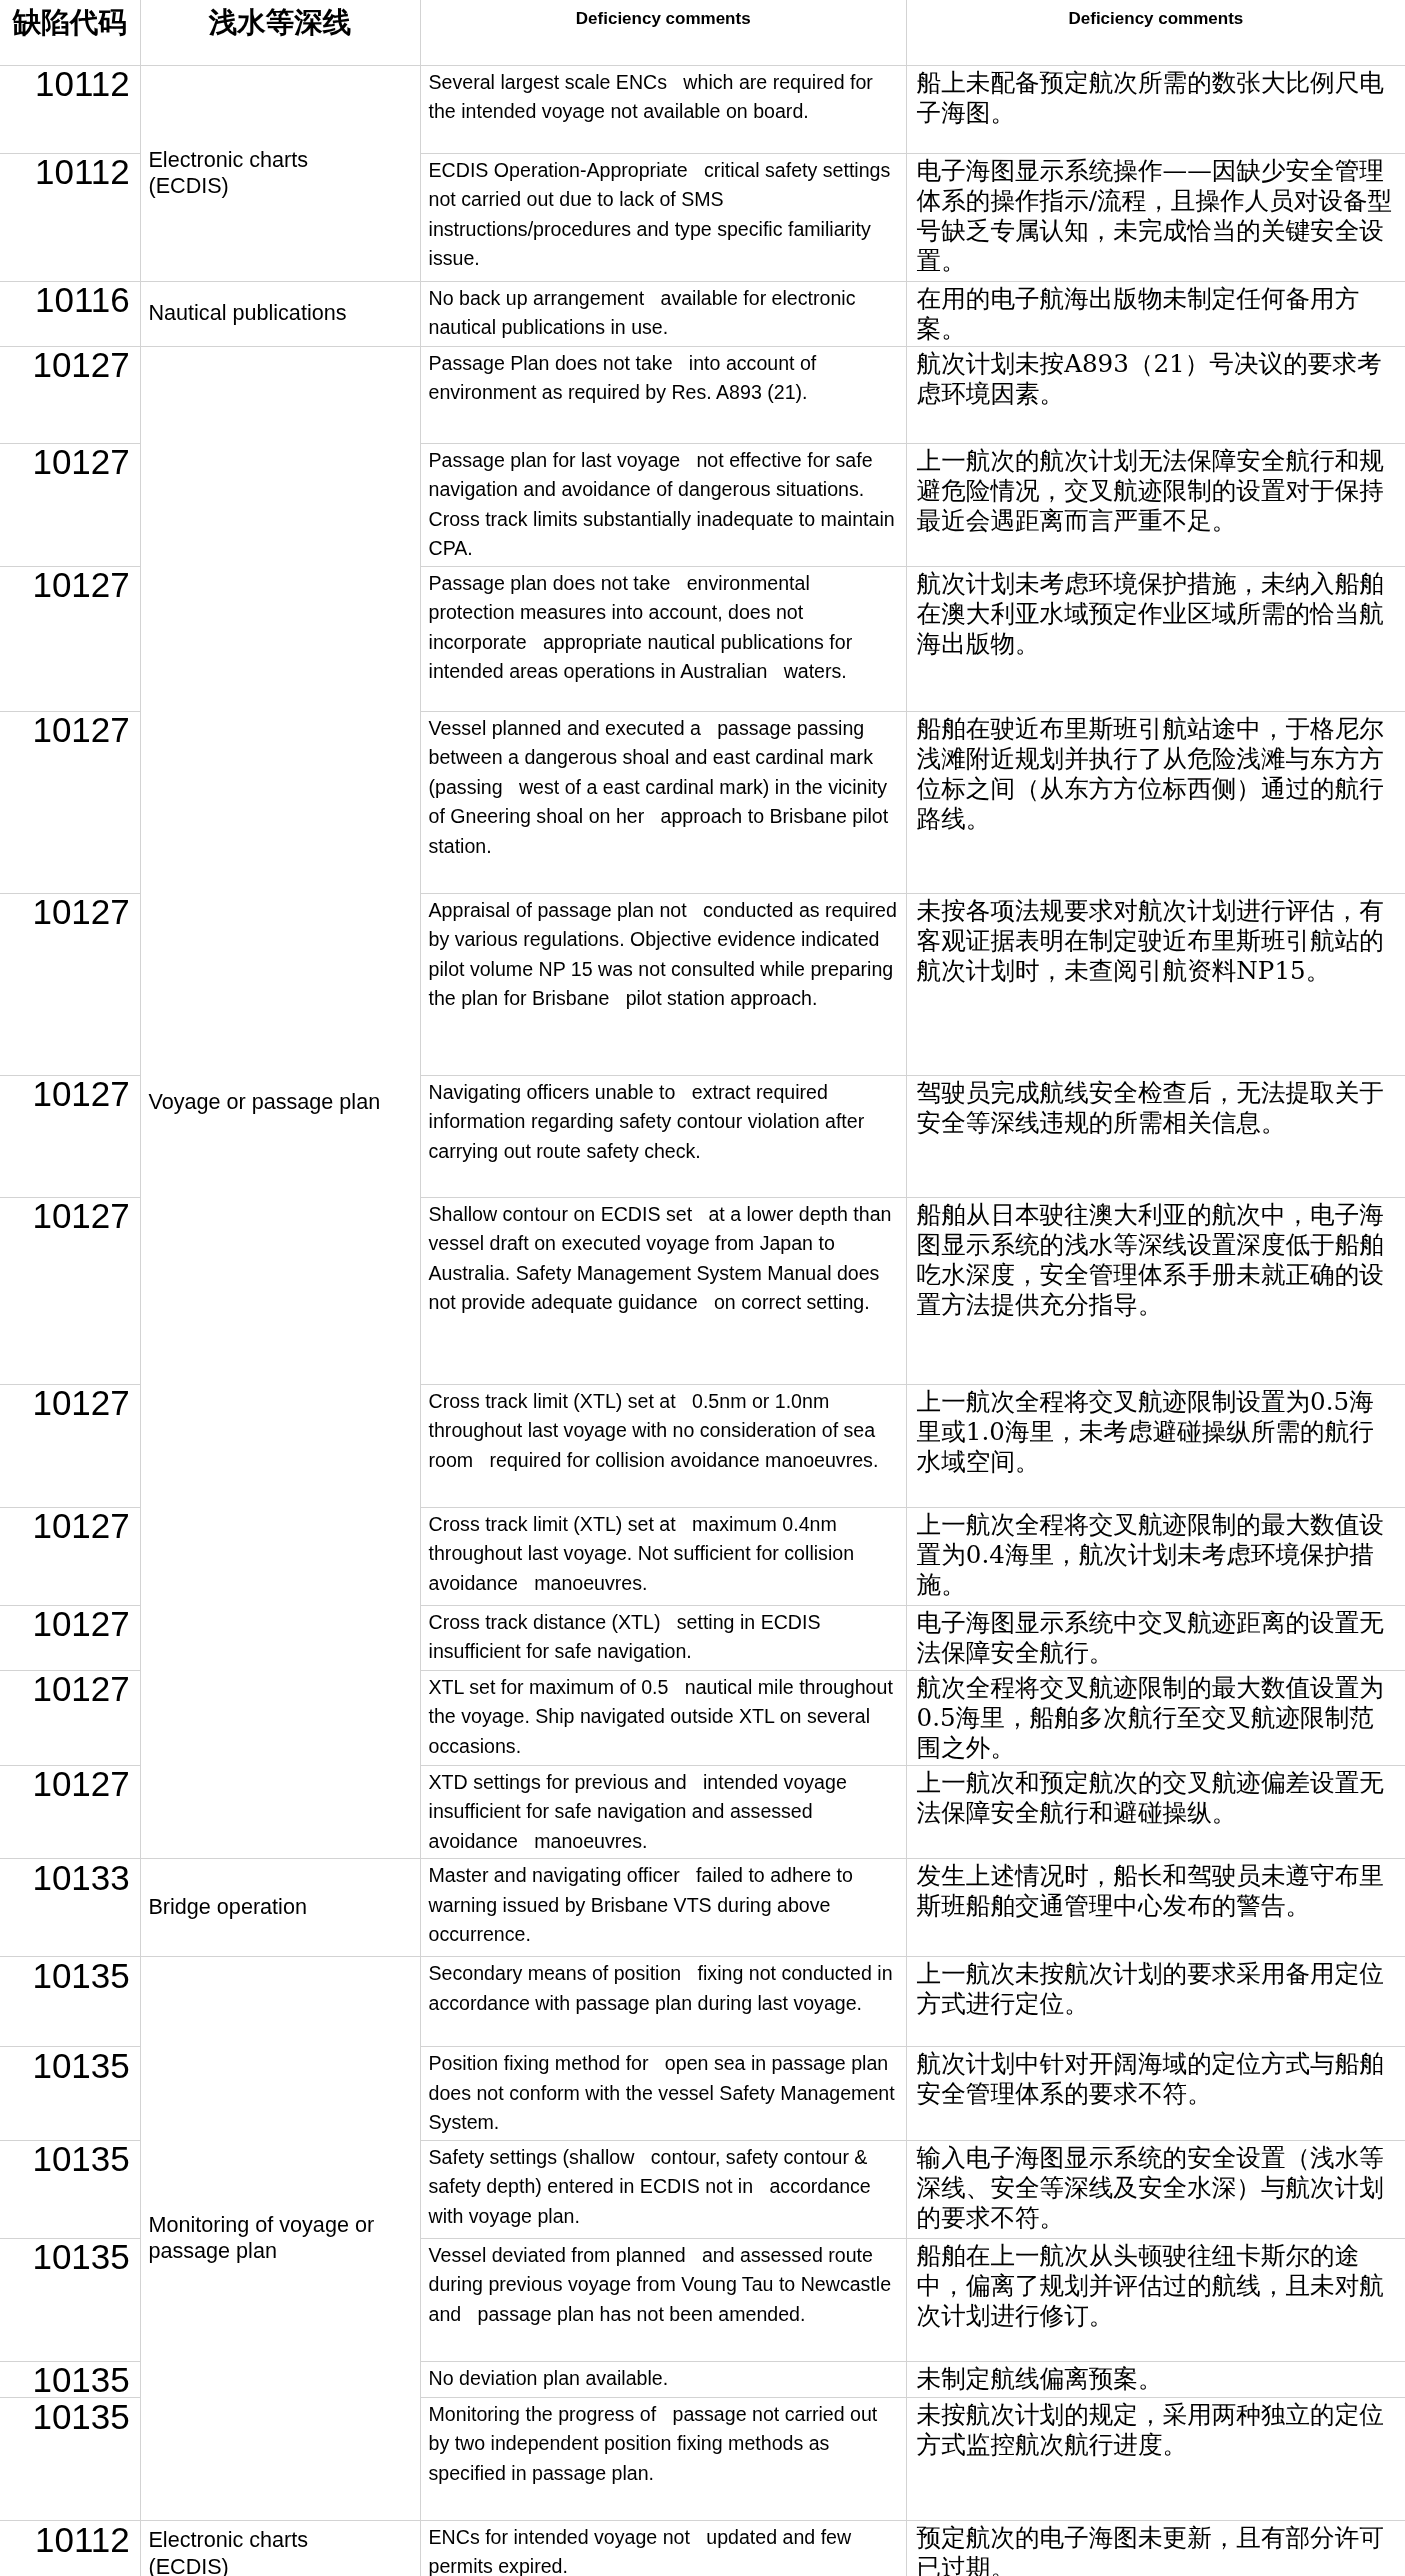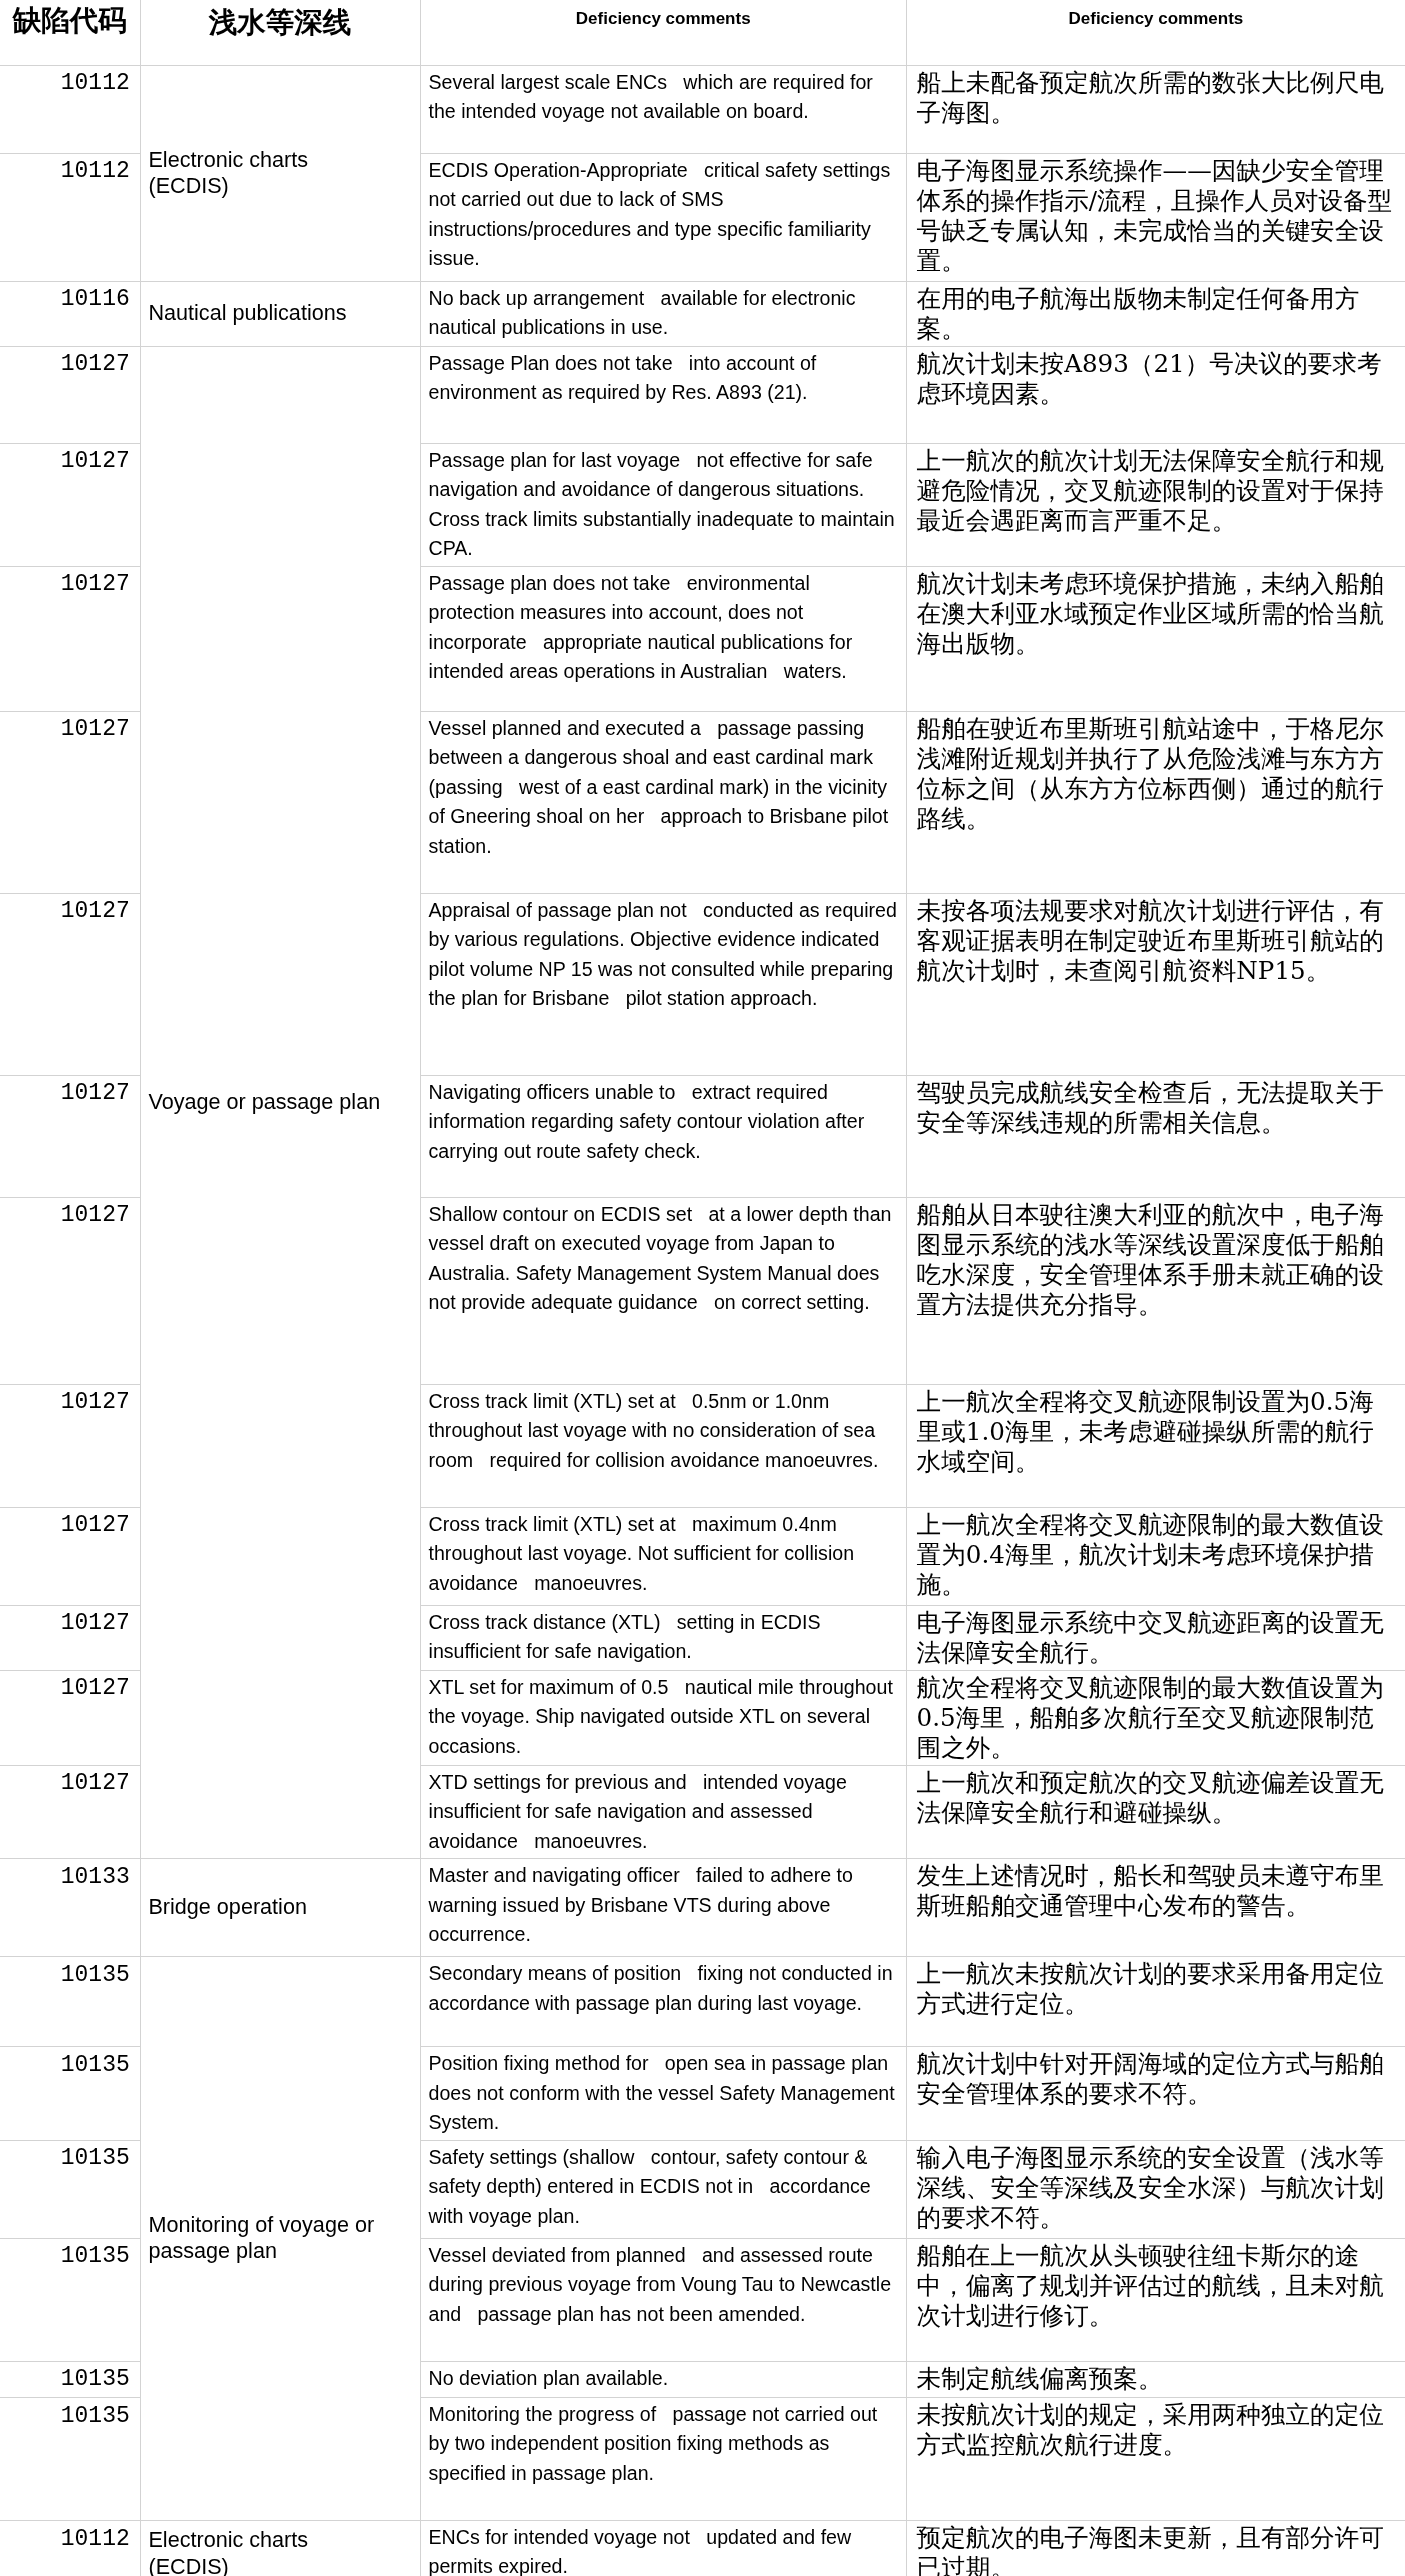--- a/index.html
+++ b/index.html
@@ -17,21 +17,21 @@
     border-collapse: collapse;
     table-layout: fixed;
     background: #ffffff;
   }
   .def-table th, .def-table td {
     border: 1px solid #d3d3d3;
     overflow: hidden;
   }
   
   .def-table thead th { border-top: none; }
-  .def-table th:first-child, .def-table td.code { border-left: none; font-family: Liberation Mono, monospace; }
+  .def-table th:first-child, .def-table td.code { border-left: none; }
 
   .def-table thead tr { height: 65px; }
   .def-table th {
     vertical-align: top;
     padding-top: 5.9px;
     text-align: center;
     font-weight: bold;
   }
   th.h-zh {
     font-family: "DejaVu Serif", "Liberation Serif", serif;
@@ -41,21 +41,21 @@
   th.h-en {
     font-family: "Liberation Sans", sans-serif;
     font-size: 17px;
     line-height: 25.5px;
   }
 
   td.code {
     vertical-align: top;
     text-align: right;
     padding: 3.9px 9.8px 2px 2px;
-    font-size: 23px;
+    font-size: 35px;
     line-height: 29.5px;
   }
   td.cat {
     vertical-align: middle;
     text-align: left;
     padding: 2px 34px 2px 7.9px;
     font-size: 21.6px;
     line-height: 26.5px;
   }
   td.en {

